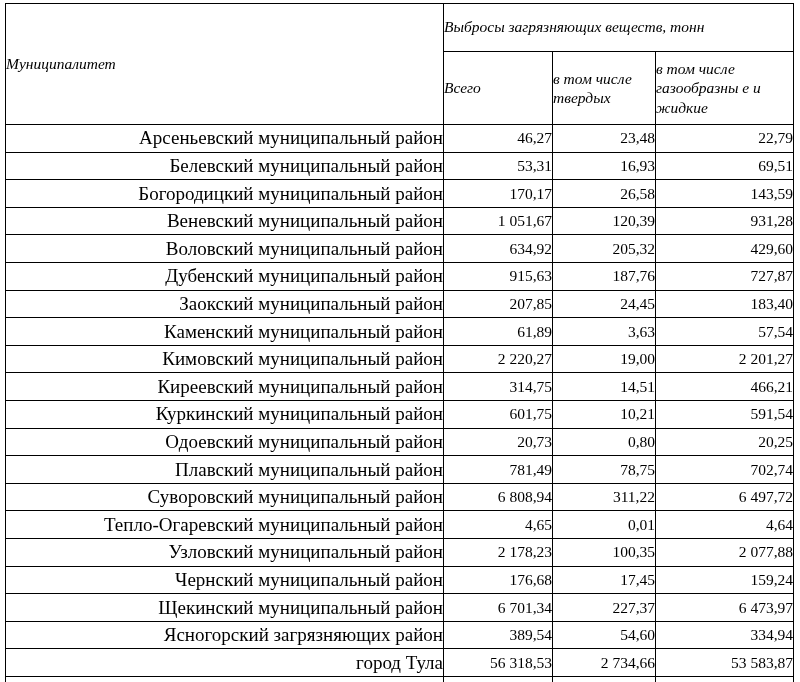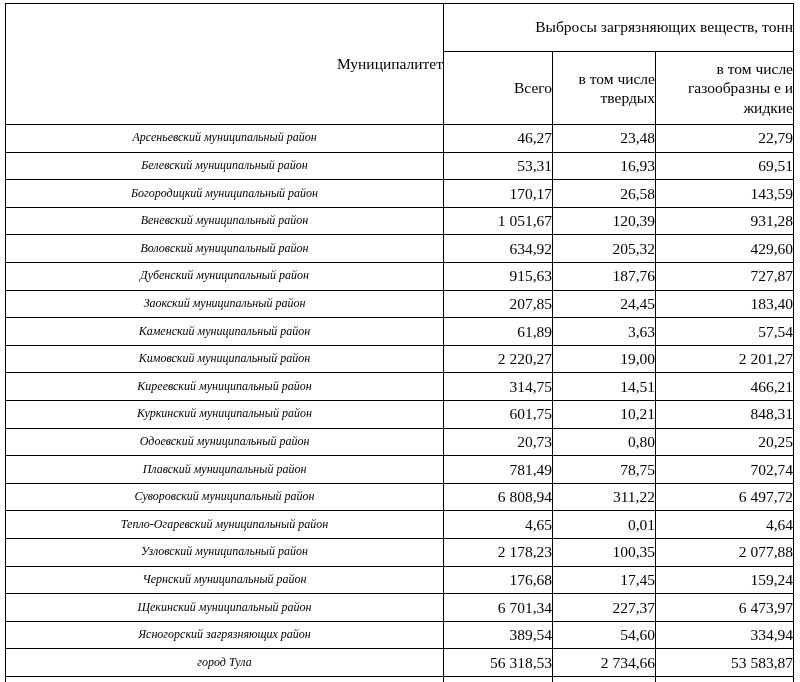--- a/index.html
+++ b/index.html
@@ -42,24 +42,25 @@
   }
 
   
   col.col-municipality { width: 438px; }
   col.col-total        { width: 109px; }
   col.col-solid        { width: 103px; }
   col.col-gasliq       { width: 138px; }
 
   
   thead th {
-    text-align: right;
+    text-align: left;
     font-weight: bold;
     font-size: 15.5px;
     line-height: 1.2;
+    font-style: italic;
   }
   th.h-municipality {
     height: 120px;
     padding: 0 6px;
   }
   th.h-group {
     height: 47px;
     padding: 3px 8px 4px 8px;
     line-height: 1.22;
   }
@@ -67,26 +68,25 @@
     height: 72px;
     padding: 2px 5px 3px 5px;
     line-height: 1.25;
   }
 
   
   tbody td {
     height: 26.6px;
   }
   td.c-name {
-    text-align: center;
+    text-align: right;
     padding: 0 4px 0 6px;
     white-space: nowrap;
     overflow: hidden;
-    font-size: 12px;
-    font-style: italic;
+    font-size: 19px;
   }
   td.c-num {
     text-align: right;
     padding: 0 5px 0 4px;
     white-space: nowrap;
     font-size: 15.5px;
     font-variant-numeric: lining-nums;
   }
 </style>
 </head>
@@ -172,21 +172,21 @@
         <tr>
           <td class="c-name">Киреевский муниципальный район</td>
           <td class="c-num">314,75</td>
           <td class="c-num">14,51</td>
           <td class="c-num">466,21</td>
         </tr>
         <tr>
           <td class="c-name">Куркинский муниципальный район</td>
           <td class="c-num">601,75</td>
           <td class="c-num">10,21</td>
-          <td class="c-num">848,31</td>
+          <td class="c-num">591,54</td>
         </tr>
         <tr>
           <td class="c-name">Одоевский муниципальный район</td>
           <td class="c-num">20,73</td>
           <td class="c-num">0,80</td>
           <td class="c-num">20,25</td>
         </tr>
         <tr>
           <td class="c-name">Плавский муниципальный район</td>
           <td class="c-num">781,49</td>

